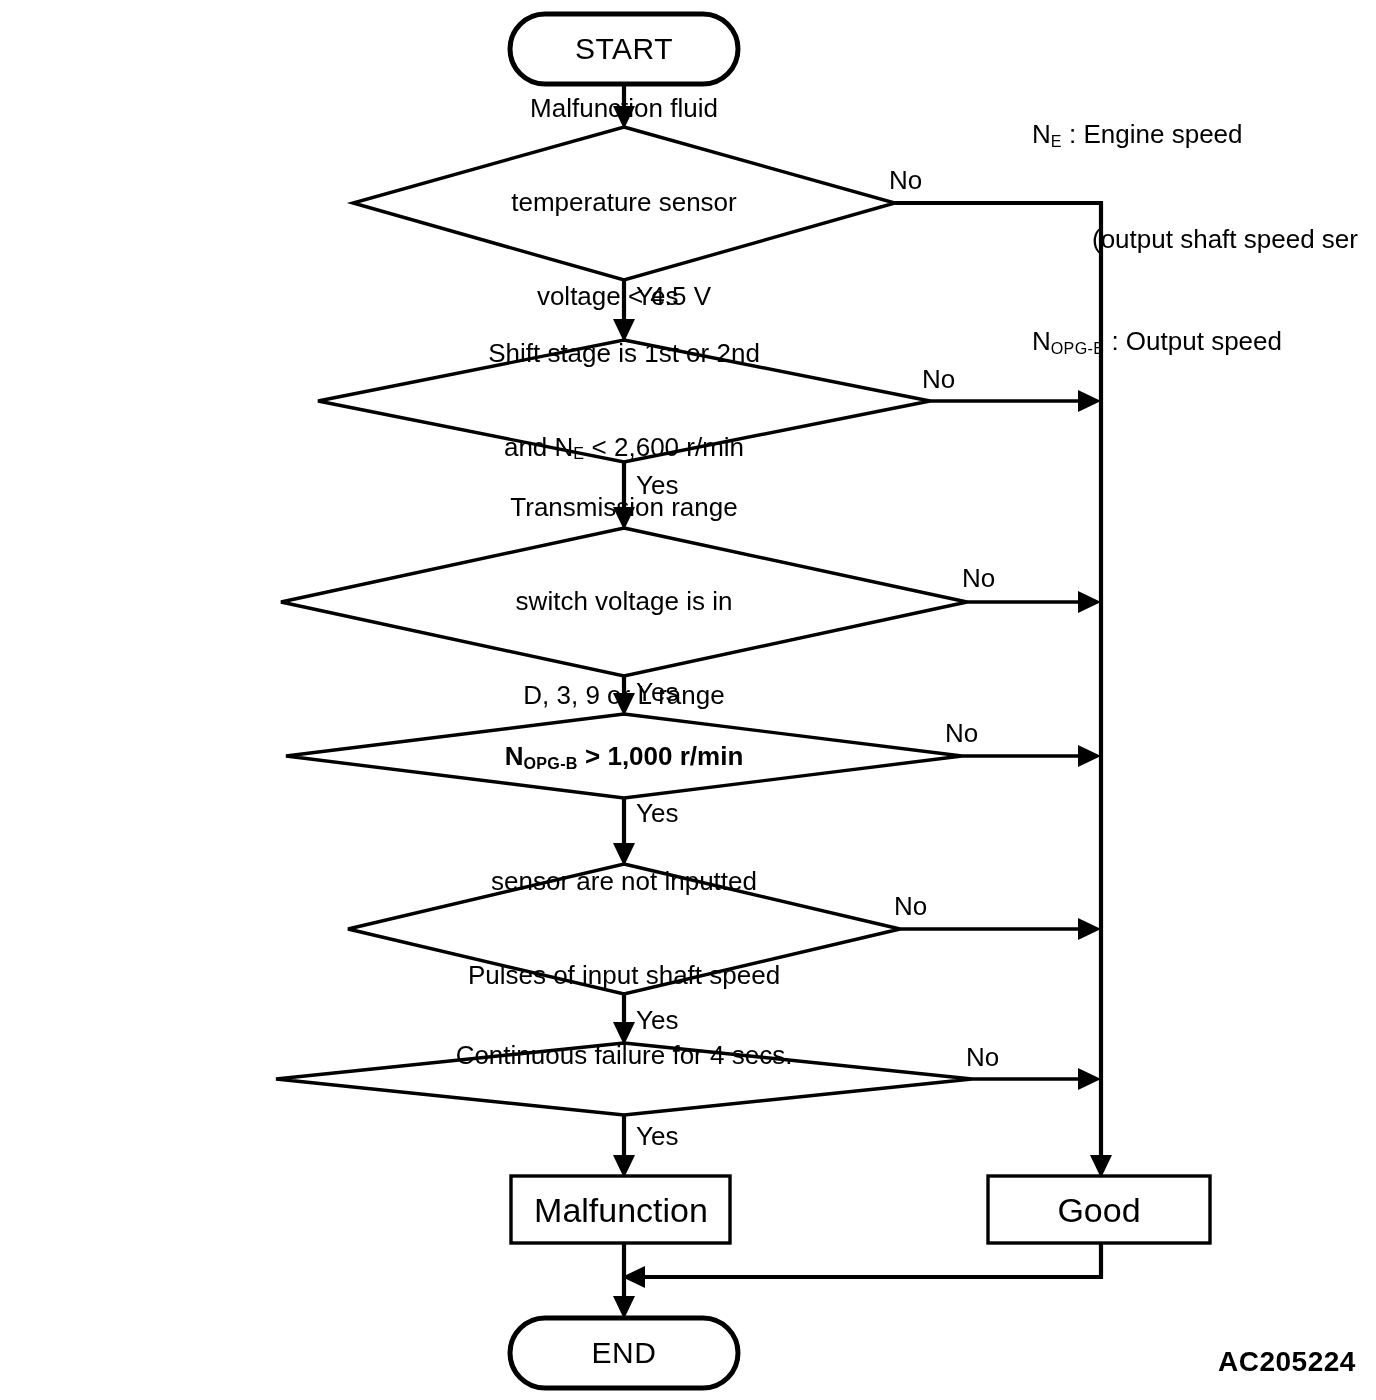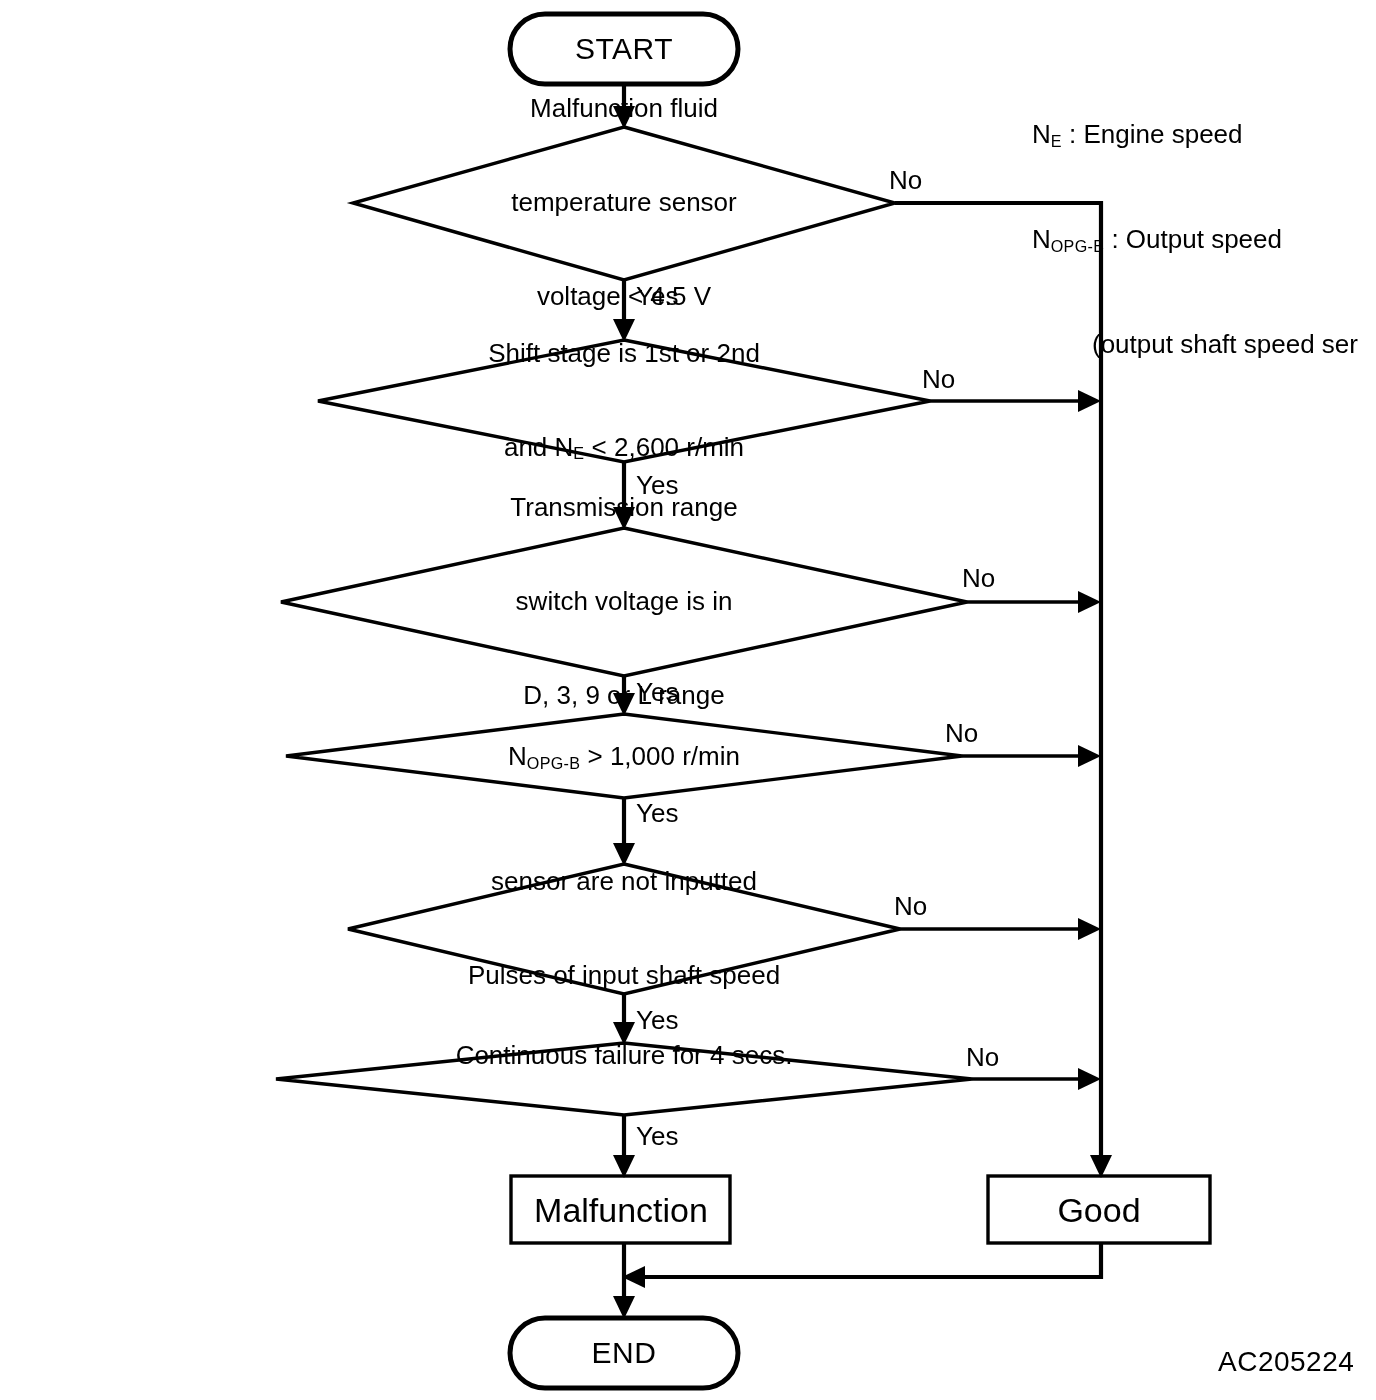--- a/index.html
+++ b/index.html
@@ -96,21 +96,21 @@
   .sub {
     font-size: 0.62em;
     vertical-align: baseline;
     position: relative;
     top: 0.22em;
     letter-spacing: 0.3px;
   }
   .code {
     position: absolute;
     font-size: 28px;
-    font-weight: normal;
+    font-weight: bold;
     letter-spacing: 0.5px;
     white-space: pre;
   }
 </style>
 </head>
 <body>
 
 <div id="canvas">
 
   <svg id="flow-svg" viewBox="0 0 1376 1400" xmlns="http://www.w3.org/2000/svg">
@@ -200,21 +200,21 @@
   <div class="branch-label" style="left:922px; top:364px;">No</div>
 
   <div class="node-text" style="left:624px; top:602px;">
     <div>Transmission range</div>
     <div>switch voltage is in</div>
     <div>D, 3, 9 or L range</div>
   </div>
   <div class="branch-label" style="left:636px; top:677px;">Yes</div>
   <div class="branch-label" style="left:962px; top:563px;">No</div>
 
-  <div class="node-text" style="left:624px; top:757px;">
+  <div class="node-text" style="left:624px; top:757px;font-weight:bold;">
     <div><span>N</span><span class="sub">OPG-B</span><span> &gt; 1,000 r/min</span></div>
   </div>
   <div class="branch-label" style="left:636px; top:798px;">Yes</div>
   <div class="branch-label" style="left:945px; top:718px;">No</div>
 
   <div class="node-text" style="left:624px; top:929px;">
     <div>sensor are not inputted</div>
     <div>Pulses of input shaft speed</div>
   </div>
   <div class="branch-label" style="left:636px; top:1005px;">Yes</div>
@@ -226,19 +226,19 @@
   <div class="branch-label" style="left:636px; top:1121px;">Yes</div>
   <div class="branch-label" style="left:966px; top:1042px;">No</div>
 
   <div class="box-text" style="left:621px; top:1210px;">Malfunction</div>
   <div class="box-text" style="left:1099px; top:1210px;">Good</div>
 
   <div class="term-text" style="left:624px; top:1353px;">END</div>
 
   <div class="legend" style="left:1032px; top:49px;">
     <span class="legend-row"><span>N</span><span class="sub">E</span><span> : Engine speed</span></span>
+    <span class="legend-row" style="padding-left:60px;">(output shaft speed ser</span>
     <span class="legend-row"><span>N</span><span class="sub">OPG-B</span><span> : Output speed</span></span>
-    <span class="legend-row" style="padding-left:60px;">(output shaft speed ser</span>
   </div>
 
   <div class="code" style="left:1218px; top:1346px;">AC205224</div>
 
 </div>
 
 </body></html>

